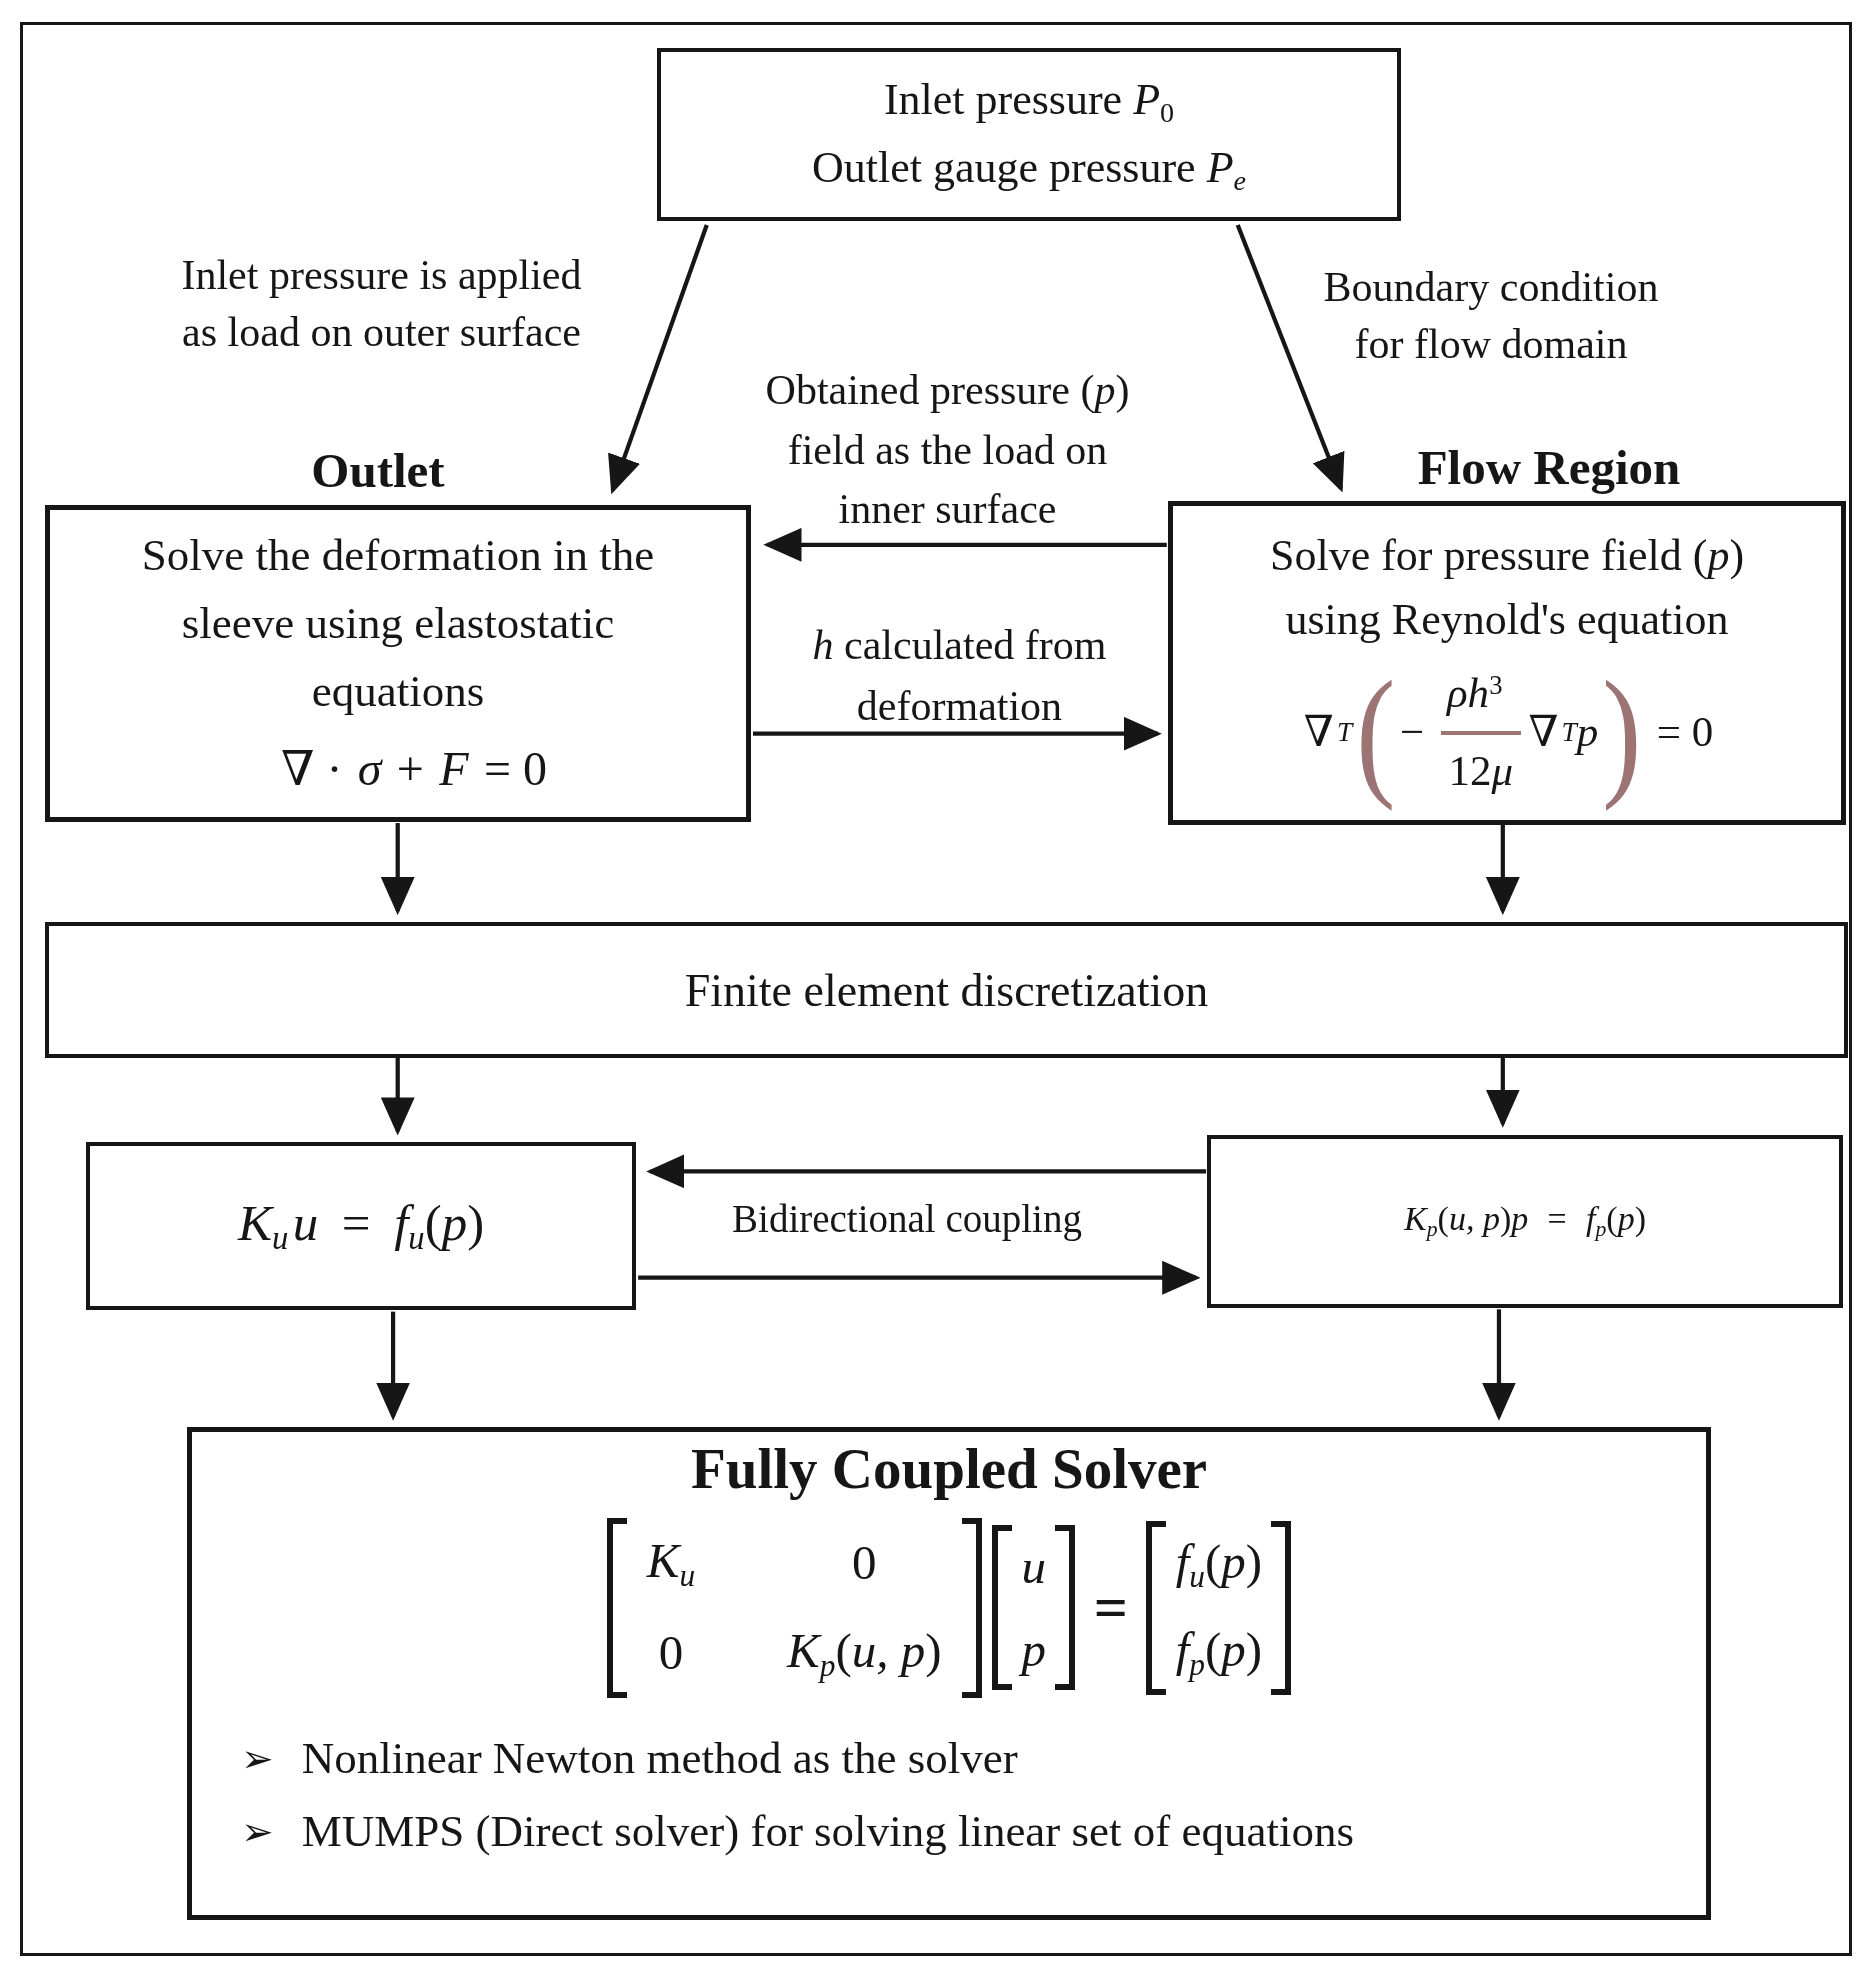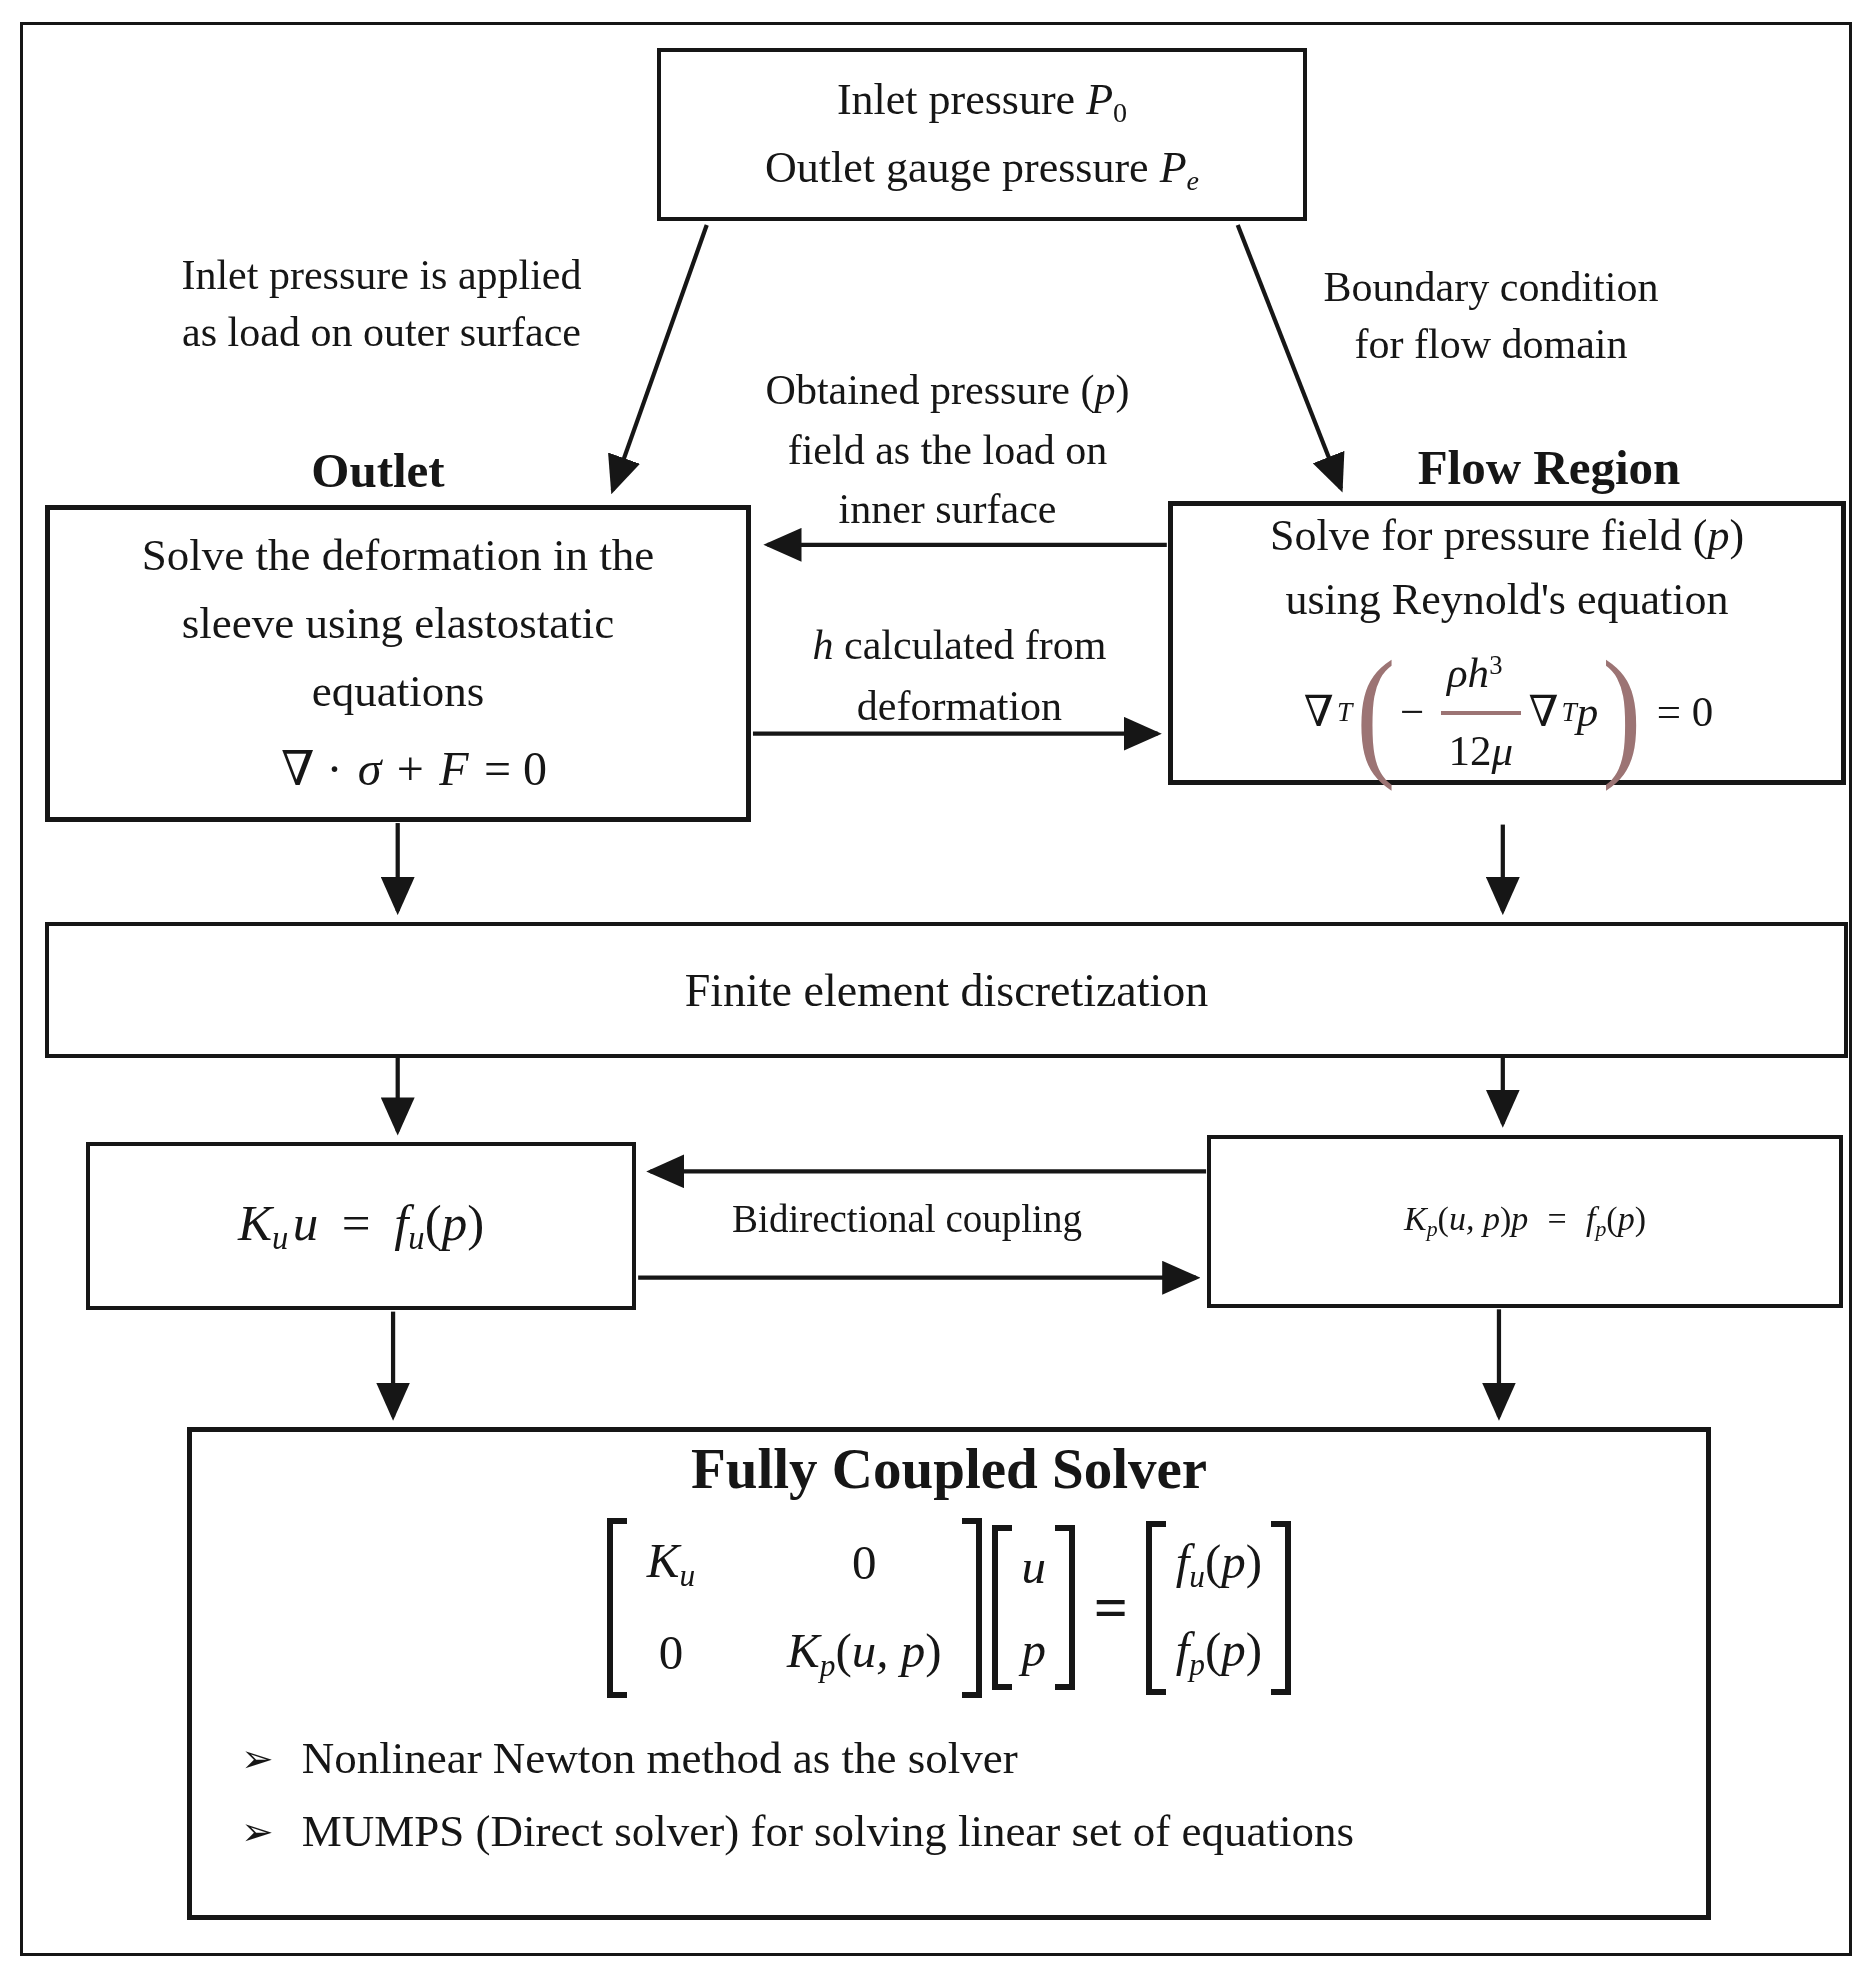--- a/index.html
+++ b/index.html
@@ -15,28 +15,28 @@
   .thick{border-width:5.4px;}
   .lbl{position:absolute; text-align:center;}
   .ctr{display:flex; flex-direction:column; justify-content:center; align-items:center;}
   .it{font-style:italic;}
   .up{font-style:normal;}
   .sb{font-size:64%; font-style:italic; vertical-align:-0.28em;}
   .sb0{font-size:64%; vertical-align:-0.28em;}
   .sp{font-size:62%; vertical-align:0.5em;}
   .arrow-layer{position:absolute; left:0; top:0; pointer-events:none;}
 
-  .topbox{left:657px; top:48px; width:650px; height:173px; font-size:44px; line-height:1.5;}
+  .topbox{left:657px; top:48px; width:744px; height:173px; font-size:44px; line-height:1.5;}
   .edge-lbl{font-size:42px; line-height:1.36;}
   .obt-lbl{font-size:42px; line-height:1.42;}
   .h-lbl{font-size:42px; line-height:1.45;}
   .heading{font-weight:bold; font-size:49px;}
 
   .sleevebox{left:45px; top:505px; width:706px; height:317px; font-size:45px; line-height:1.52; padding:7.7px 3.1px;}
-  .flowbox{left:1168px; top:501px; width:678px; height:284px; font-size:44px; line-height:1.45; padding:9.2px 3.1px;}
+  .flowbox{left:1168px; top:501px; width:678px; height:324px; font-size:44px; line-height:1.45; padding:9.2px 3.1px;}
   .sl-eq{font-size:48px; margin-top:7.7px;margin-left:32px;}
   .sl-eq span{margin:0 7.7px;}
 
   .reyn{display:flex; align-items:center; justify-content:center; font-size:43px; margin-top:10.8px;}
   .bp{font-size:143px; color:var(--accent); line-height:0; font-weight:400; transform:scaleX(.82);}
   .frac{display:inline-flex; flex-direction:column; align-items:center; margin:0 4.6px;}
   .frac .num{padding:0 7.7px 6.2px;}
   .frac .den{border-top:4.6px solid var(--accent); padding:4.6px 7.7px 0;margin-left:12px;}
   .nab{margin:0 3.1px;}
 

